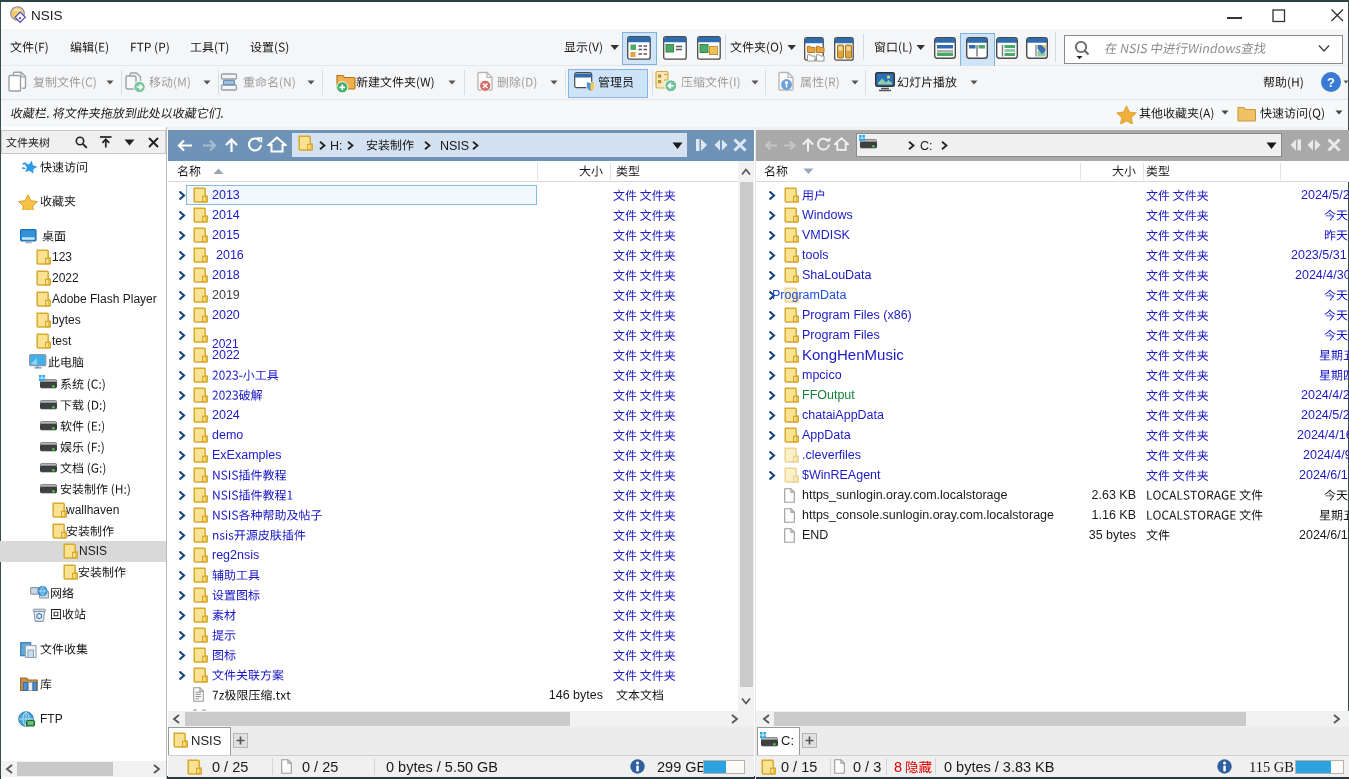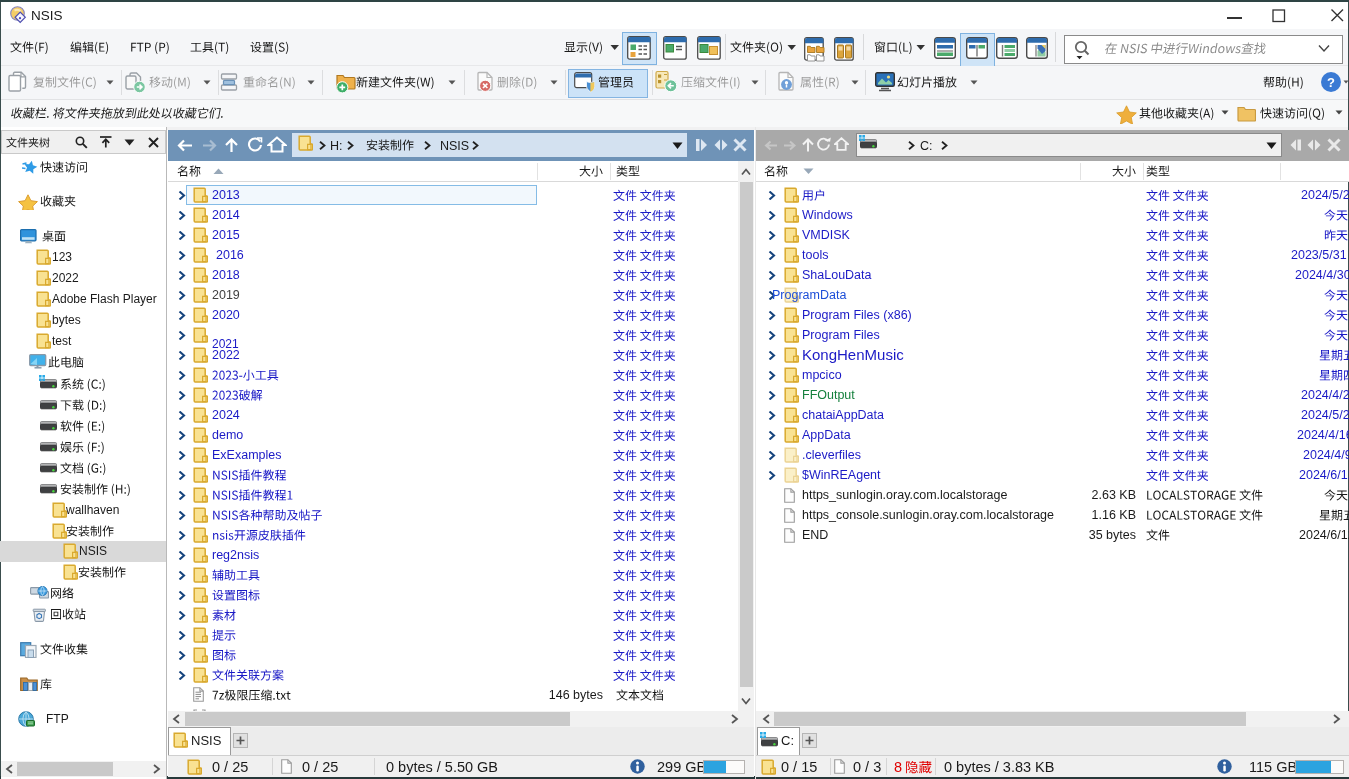--- a/index.html
+++ b/index.html
@@ -489,21 +489,21 @@
   </svg>
 <svg class="a" style="left:40.0px;top:675.9px" width="15.0" height="15.6">
     <path d="M3.9 9.7C4 9.6 4.4 9.5 5 9.5H7.1V10.9H2.8V11.7H7.1V13.5H8V11.7H11.4V10.9H8V9.5H10.7V8.7H8V7.4H7.1V8.7H4.8C5.2 8.1 5.6 7.5 5.9 6.8H10.9V6H6.3L6.7 5.1L5.8 4.8C5.7 5.2 5.5 5.6 5.3 6H3.1V6.8H4.9C4.6 7.4 4.4 7.9 4.2 8.1C4 8.5 3.8 8.7 3.6 8.8C3.7 9 3.9 9.5 3.9 9.7ZM5.6 2.7C5.8 3 6 3.4 6.2 3.7H1.5V7.2C1.5 8.9 1.4 11.4 0.4 13.1C0.6 13.2 1 13.5 1.1 13.6C2.2 11.8 2.3 9.1 2.3 7.2V4.6H11.4V3.7H7.2C7.1 3.4 6.8 2.9 6.5 2.5Z" fill="#1a1a1a"></path>
   </svg>
 <svg class="a" style="left:18px;top:711px" width="18" height="17">
     <circle cx="8" cy="8" r="7.3" fill="#4aa8d8" stroke="#2a78a8" stroke-width="1"></circle>
     <path d="M0.7 8 h14.6 M8 0.7 a10 10 0 0 1 0 14.6 M8 0.7 a10 10 0 0 0 0 14.6 M8 0.7 v14.6" stroke="#bfe2f2" stroke-width="0.9" fill="none"></path>
     <rect x="8.5" y="9.5" width="8" height="5.5" rx="0.8" fill="#3a9a4a" stroke="#1a6a2a" stroke-width="1"></rect>
     <path d="M10 11 h5 M10 12.8 h5" stroke="#bfe8c8" stroke-width="0.8"></path>
   </svg>
-<div class="a lt" style="left:40.0px;top:709.0px;font-size:12.0px;color:#1a1a1a;line-height:20px;text-align:left;margin-left:6px;">FTP</div>
+<div class="a lt" style="left:40.0px;top:709.0px;font-size:12.0px;color:#1a1a1a;line-height:20px;text-align:left;">FTP</div>
 <div class="a" style="left:1px;top:761px;width:165px;height:16px;background:#f1f1f1"></div>
 <svg class="a" style="left:5px;top:764px" width="9" height="10">
     <path d="M7 1 L2 5 L7 9" fill="none" stroke="#555" stroke-width="1.8"></path>
   </svg>
 <div class="a" style="left:17px;top:762px;width:96px;height:14px;background:#c9c9c9"></div>
 <svg class="a" style="left:152px;top:764px" width="9" height="10">
     <path d="M2 1 L7 5 L2 9" fill="none" stroke="#555" stroke-width="1.8"></path>
   </svg>
 <div class="a" style="left:166px;top:127px;width:1px;height:652px;background:#b9b9b9"></div>
 <div class="a" style="left:168px;top:130px;width:586px;height:31px;background:#6f93b7"></div>
@@ -1219,14 +1219,14 @@
 <svg class="a" style="left:905.0px;top:757.9px" width="30.0" height="17.6">
     <path d="M6.5 11.9V14C6.5 14.9 6.7 15.2 7.9 15.2C8.2 15.2 9.7 15.2 9.9 15.2C10.8 15.2 11.1 14.8 11.2 13.5C10.9 13.4 10.5 13.3 10.4 13.1C10.3 14.2 10.2 14.3 9.8 14.3C9.5 14.3 8.2 14.3 8 14.3C7.5 14.3 7.4 14.2 7.4 14V11.9ZM5.3 11.9C5 12.7 4.6 13.7 4.2 14.4L5 14.9C5.4 14.2 5.8 13 6 12.2ZM7.3 11.4C8 11.9 9 12.7 9.4 13.2L10.1 12.5C9.6 12.1 8.7 11.3 7.9 10.8ZM10.7 12C11.3 12.9 11.9 14 12.1 14.8L13 14.4C12.7 13.6 12.1 12.6 11.4 11.7ZM7.3 3C6.8 3.9 6 5 4.8 5.9C5 6 5.3 6.3 5.5 6.5L5.5 6.5V7H11.2V8.1H5.8V8.8H11.2V10H5.5V10.8H12.2V6.2H9.8C10.3 5.6 10.8 4.9 11.2 4.3L10.5 3.9L10.4 4H7.7C7.9 3.7 8.1 3.4 8.2 3.1ZM5.9 6.2C6.4 5.7 6.8 5.2 7.2 4.8H9.8C9.5 5.2 9.1 5.8 8.7 6.2ZM1.1 3.4V15.3H2V4.4H3.8C3.5 5.3 3.1 6.5 2.7 7.5C3.7 8.5 3.9 9.4 3.9 10.2C3.9 10.6 3.9 11 3.7 11.1C3.6 11.2 3.4 11.2 3.2 11.2C3 11.2 2.8 11.2 2.5 11.2C2.6 11.5 2.7 11.9 2.7 12.1C3 12.1 3.3 12.1 3.6 12.1C3.9 12.1 4.1 12 4.3 11.8C4.7 11.6 4.9 11 4.9 10.3C4.9 9.4 4.6 8.5 3.6 7.4C4.1 6.3 4.6 4.9 5 3.8L4.3 3.4L4.2 3.4Z M24.8 7.8C24.5 9 24.2 10.1 23.8 11.1C23.6 10 23.4 8.6 23.4 7H26.4V6.1H25.5L25.8 5.8C25.6 5.5 25 5.1 24.5 4.8L23.9 5.3C24.3 5.5 24.7 5.8 25 6.1H23.3L23.3 5.2H22.9V4.7H26.2V3.8H22.9V2.9H21.9V3.8H18.5V2.9H17.5V3.8H14.3V4.7H17.5V5.6H18.5V4.7H21.9V5.6H22.4L22.4 6.1H16.6V8.5H15.4V6.2H14.7V9.8H15.4V9.3H16.6V9.9V10.5H14.1V11.3H14.8V11.9C14.8 12.8 14.7 14 14 14.8C14.1 15 14.4 15.1 14.6 15.3C15.4 14.3 15.6 12.9 15.6 11.9V11.3H16.5C16.5 12.5 16.3 13.8 15.7 14.9C15.9 15 16.3 15.2 16.5 15.3C17.3 13.8 17.4 11.5 17.4 9.9V7H22.5C22.6 9.2 22.8 10.9 23.1 12.2C22.9 12.7 22.6 13.1 22.3 13.4V13H20.7V12H22.2V9.5H20.7V8.6H22.2V7.9H18.1V14.5H18.9V13.7H22C21.6 14.1 21.2 14.4 20.8 14.7C21.1 14.8 21.4 15.1 21.6 15.3C22.3 14.8 22.9 14.1 23.5 13.4C23.9 14.6 24.5 15.3 25.3 15.3C26.1 15.3 26.4 15 26.6 13.1C26.3 13.1 26 12.9 25.8 12.7C25.8 14 25.6 14.4 25.4 14.4C24.9 14.4 24.4 13.8 24.1 12.4C24.8 11.2 25.3 9.7 25.7 8ZM20 13H18.9V12H20ZM20 9.5H18.9V8.6H20ZM18.9 10.2H21.4V11.4H18.9Z" fill="#e00000"></path>
   </svg>
 <div class="a" style="left:935px;top:758px;width:1px;height:17px;background:#d5d5d5"></div>
 <div class="a lt" style="left:944.0px;top:757.0px;font-size:14.5px;color:#1a1a1a;line-height:20px;text-align:left;">0 bytes / 3.83 KB</div>
 <svg class="a" style="left:1217px;top:759px" width="15" height="15">
     <circle cx="7.5" cy="7.5" r="7.2" fill="#30609e"></circle>
     <rect x="6.3" y="6.5" width="2.5" height="6" rx="1.2" fill="#fff"></rect>
     <circle cx="7.5" cy="4" r="1.5" fill="#fff"></circle>
   </svg>
-<div class="a lt" style="left:1249.0px;top:757.0px;font-size:14.5px;color:#1a1a1a;line-height:20px;text-align:left;">115 GB</div>
+<div class="a lt" style="left:1249.0px;top:757.0px;font-size:14.5px;color:#1a1a1a;line-height:20px;text-align:left;font-family:Liberation Serif, serif;">115 GB</div>
 <div class="a" style="left:1295px;top:760px;width:49px;height:14px;background:#fcfbfa;border:1px solid #b5b2b0;box-sizing:border-box"></div>
 <div class="a" style="left:1296px;top:761px;width:35px;height:12px;background:#2ba3e0"></div>
 </body></html>

